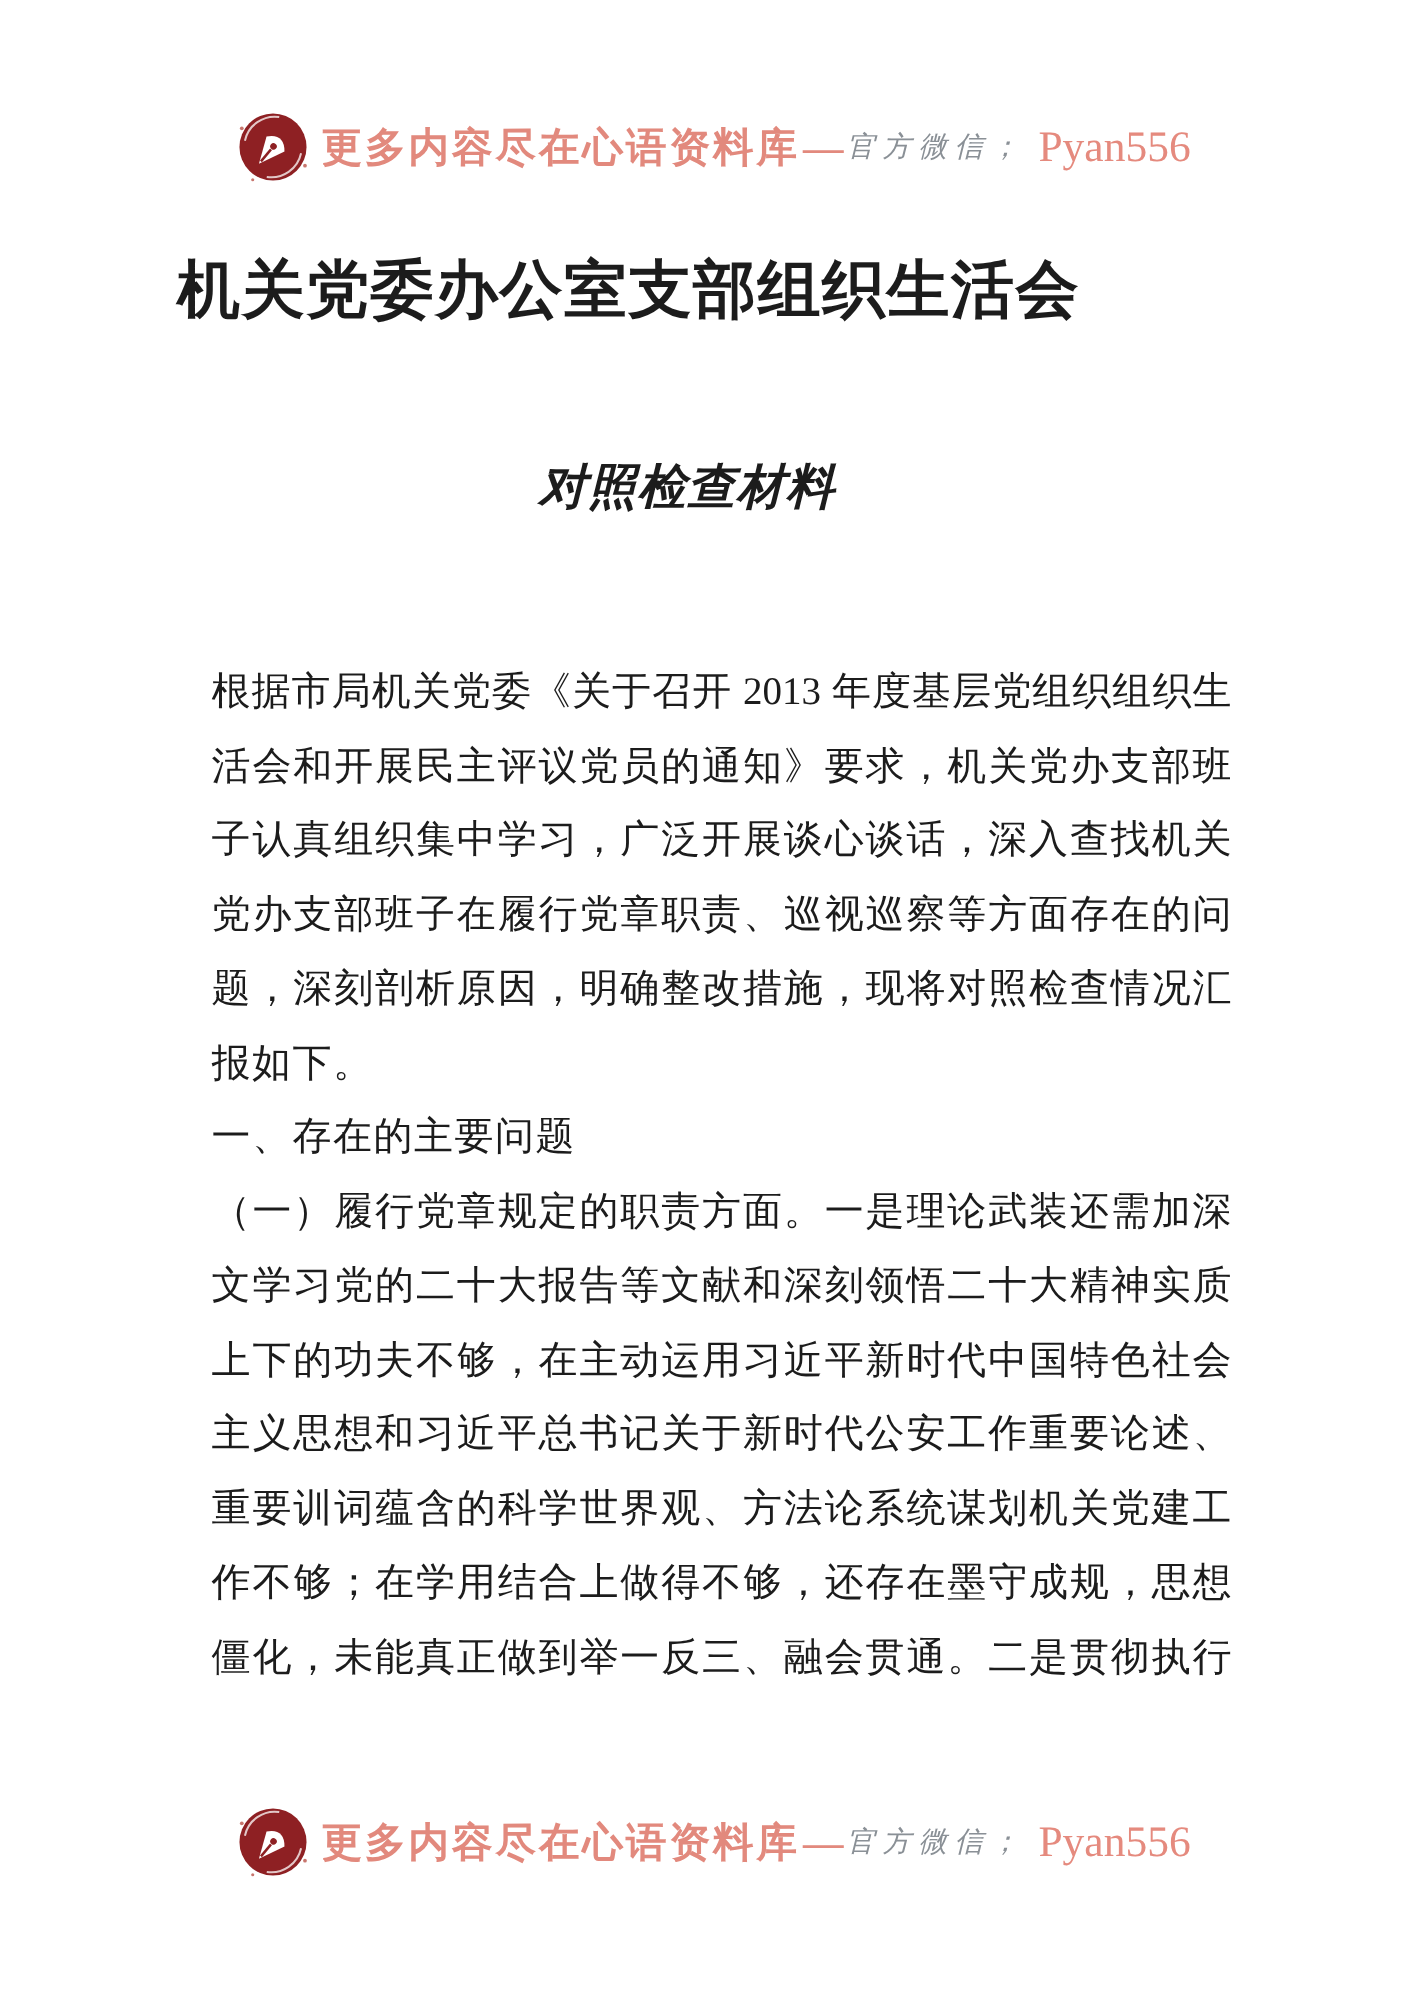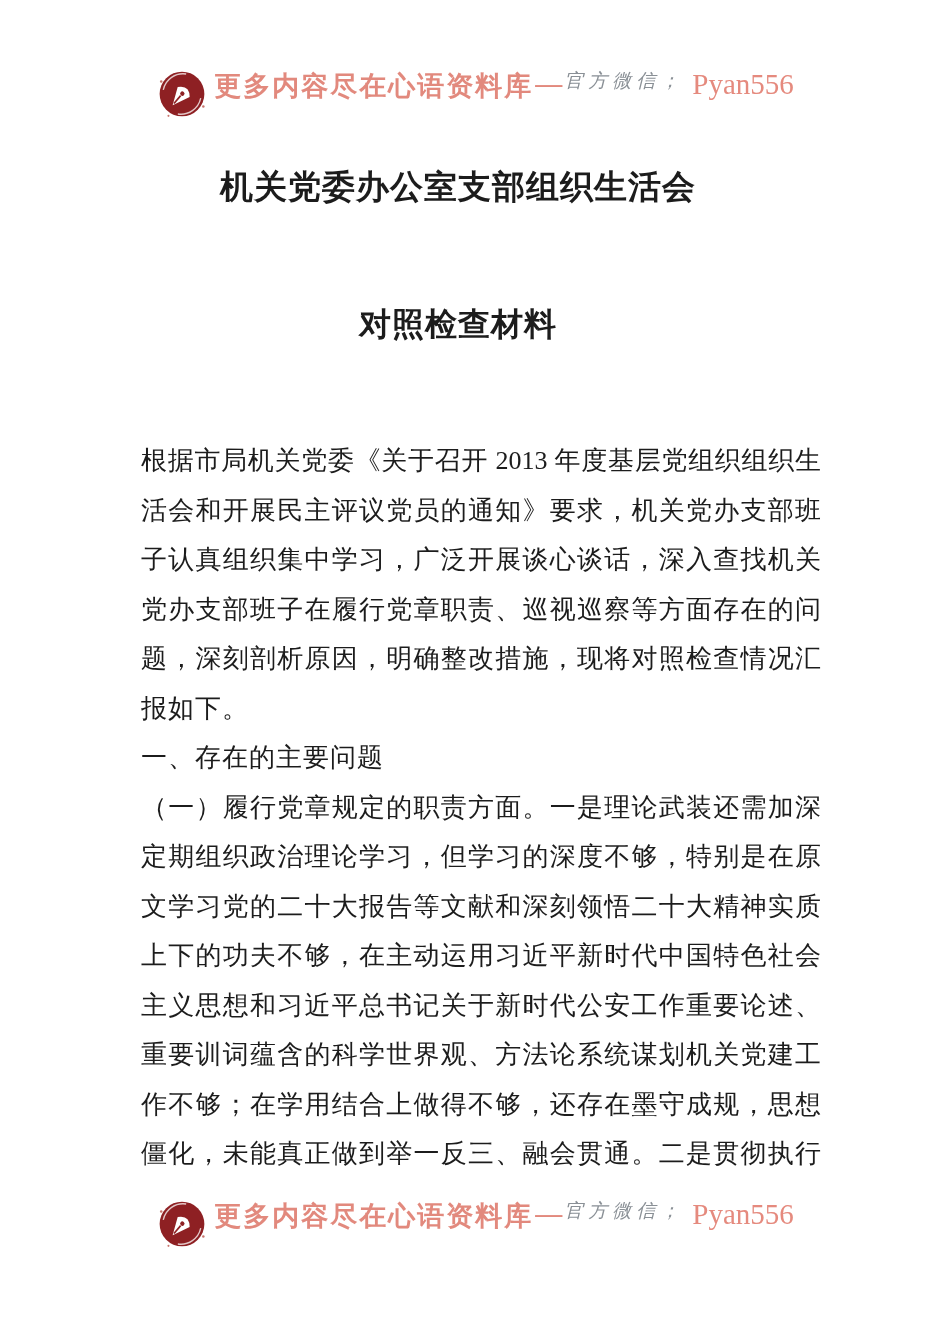--- a/index.html
+++ b/index.html
@@ -15,21 +15,21 @@
     overflow: hidden;
     font-family: "Liberation Serif", "DejaVu Serif", serif;
   }
 
   
   .watermark {
     position: absolute;
     left: 0;
     width: 100%;
     display: flex;
-    align-items: flex-start;
+    align-items: center;
     justify-content: center;
     gap: 6px;
     white-space: nowrap;
   }
   .watermark.header { top: 68px; height: 60px; }
   .watermark.footer { top: 1198px; height: 60px; }
   .watermark .logo {
     width: 52px;
     height: 52px;
     flex: 0 0 auto;
@@ -63,39 +63,39 @@
     margin-left: 2px;
   }
 
   
   .doc-title {
     position: absolute;
     left: 118px;
     top: 165px;
     width: 680px;
     margin: 0;
-    text-align: center;
-    font-size: 33px;
+    font-size: 42px;
     font-weight: bold;
     letter-spacing: 1px;
     color: var(--text-black, #1c1c1c);
     font-family: "Liberation Sans", "DejaVu Sans", sans-serif;
   }
   .doc-subtitle {
     position: absolute;
     left: 118px;
     top: 303px;
     width: 680px;
     margin: 0;
     text-align: center;
     font-size: 32px;
     font-weight: bold;
     letter-spacing: 1px;
     color: var(--text-black, #1c1c1c);
     font-family: "Liberation Sans", "DejaVu Sans", sans-serif;
+    font-style: italic;
   }
 
   
   .doc-body {
     position: absolute;
     left: 141px;
     top: 436px;
     width: 680px;
     color: var(--text-black, #1c1c1c);
     font-size: 26px;
@@ -146,21 +146,20 @@
 
   <div class="doc-body">
       <div class="line">根据市局机关党委《关于召开 2013 年度基层党组织组织生</div>
       <div class="line">活会和开展民主评议党员的通知》要求，机关党办支部班</div>
       <div class="line">子认真组织集中学习，广泛开展谈心谈话，深入查找机关</div>
       <div class="line">党办支部班子在履行党章职责、巡视巡察等方面存在的问</div>
       <div class="line">题，深刻剖析原因，明确整改措施，现将对照检查情况汇</div>
       <div class="line no-stretch">报如下。</div>
       <div class="line no-stretch">一、存在的主要问题</div>
       <div class="line">（一）履行党章规定的职责方面。一是理论武装还需加深</div>
-      <div class="line">定期组织政治理论学习，但学习的深度不够，特别是在原</div>
       <div class="line">文学习党的二十大报告等文献和深刻领悟二十大精神实质</div>
       <div class="line">上下的功夫不够，在主动运用习近平新时代中国特色社会</div>
       <div class="line">主义思想和习近平总书记关于新时代公安工作重要论述、</div>
       <div class="line">重要训词蕴含的科学世界观、方法论系统谋划机关党建工</div>
       <div class="line">作不够；在学用结合上做得不够，还存在墨守成规，思想</div>
       <div class="line">僵化，未能真正做到举一反三、融会贯通。二是贯彻执行</div>
     </div>
 
   <div class="watermark footer">
     <span class="logo">

